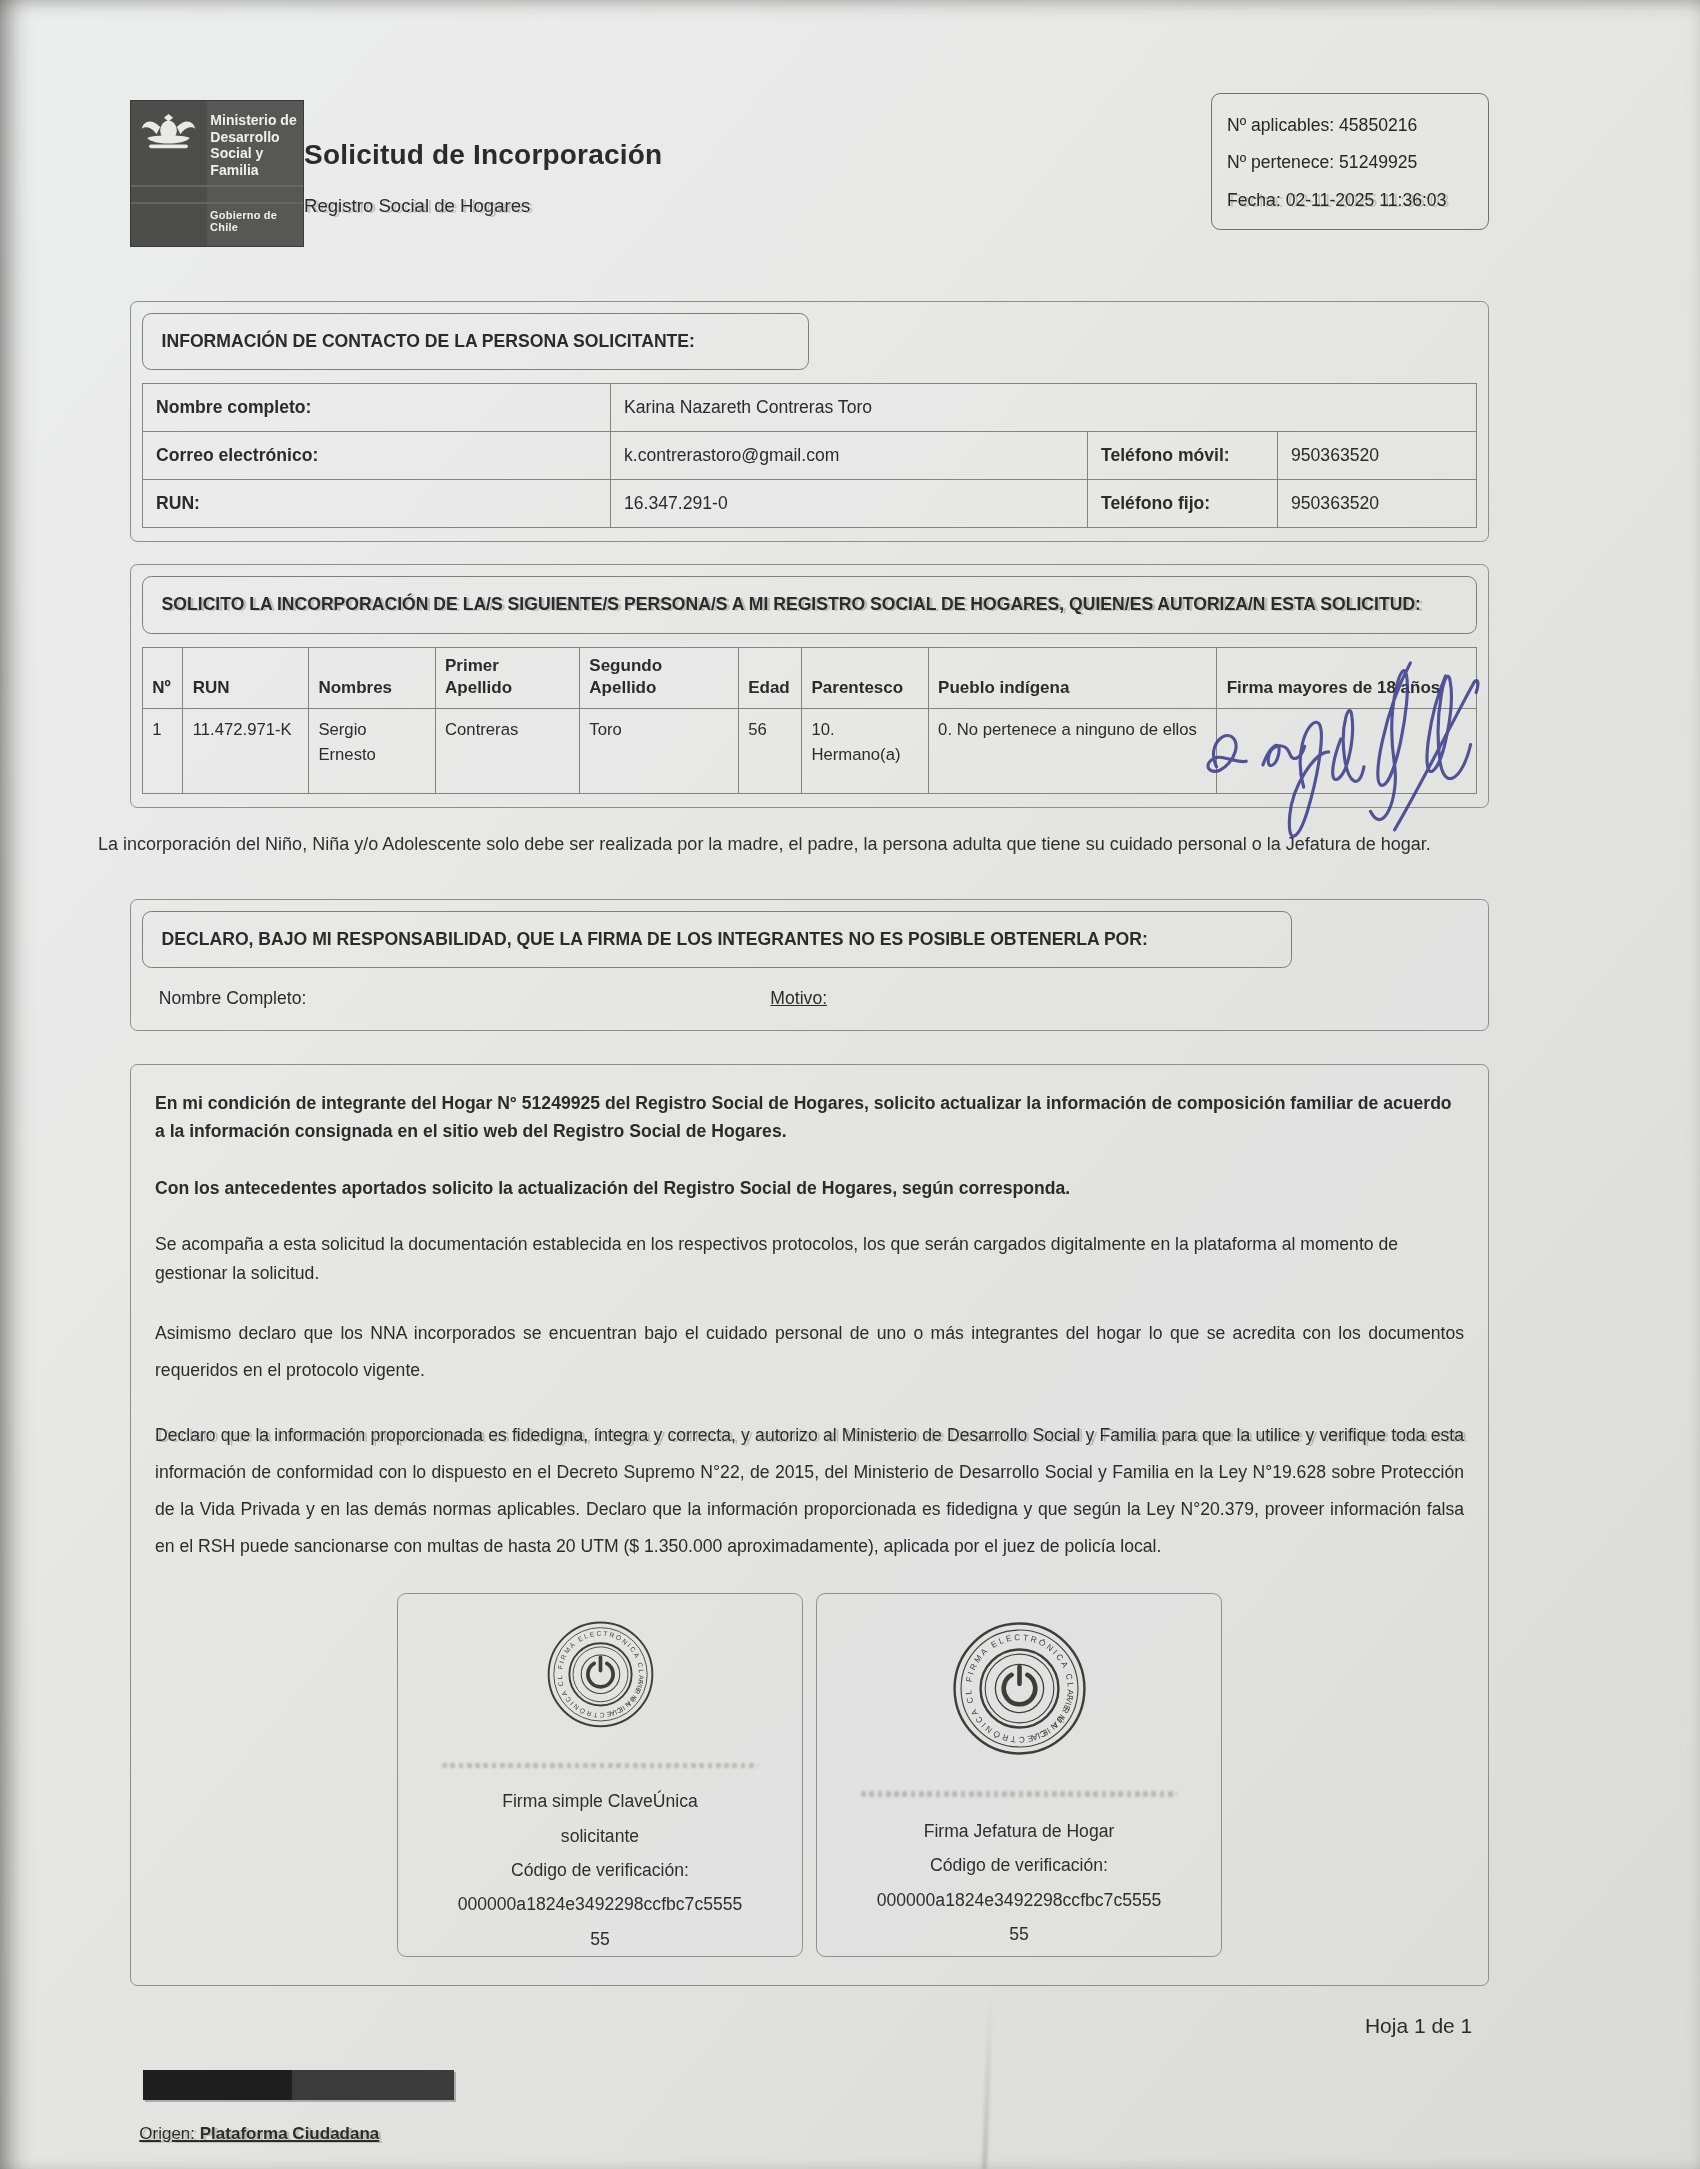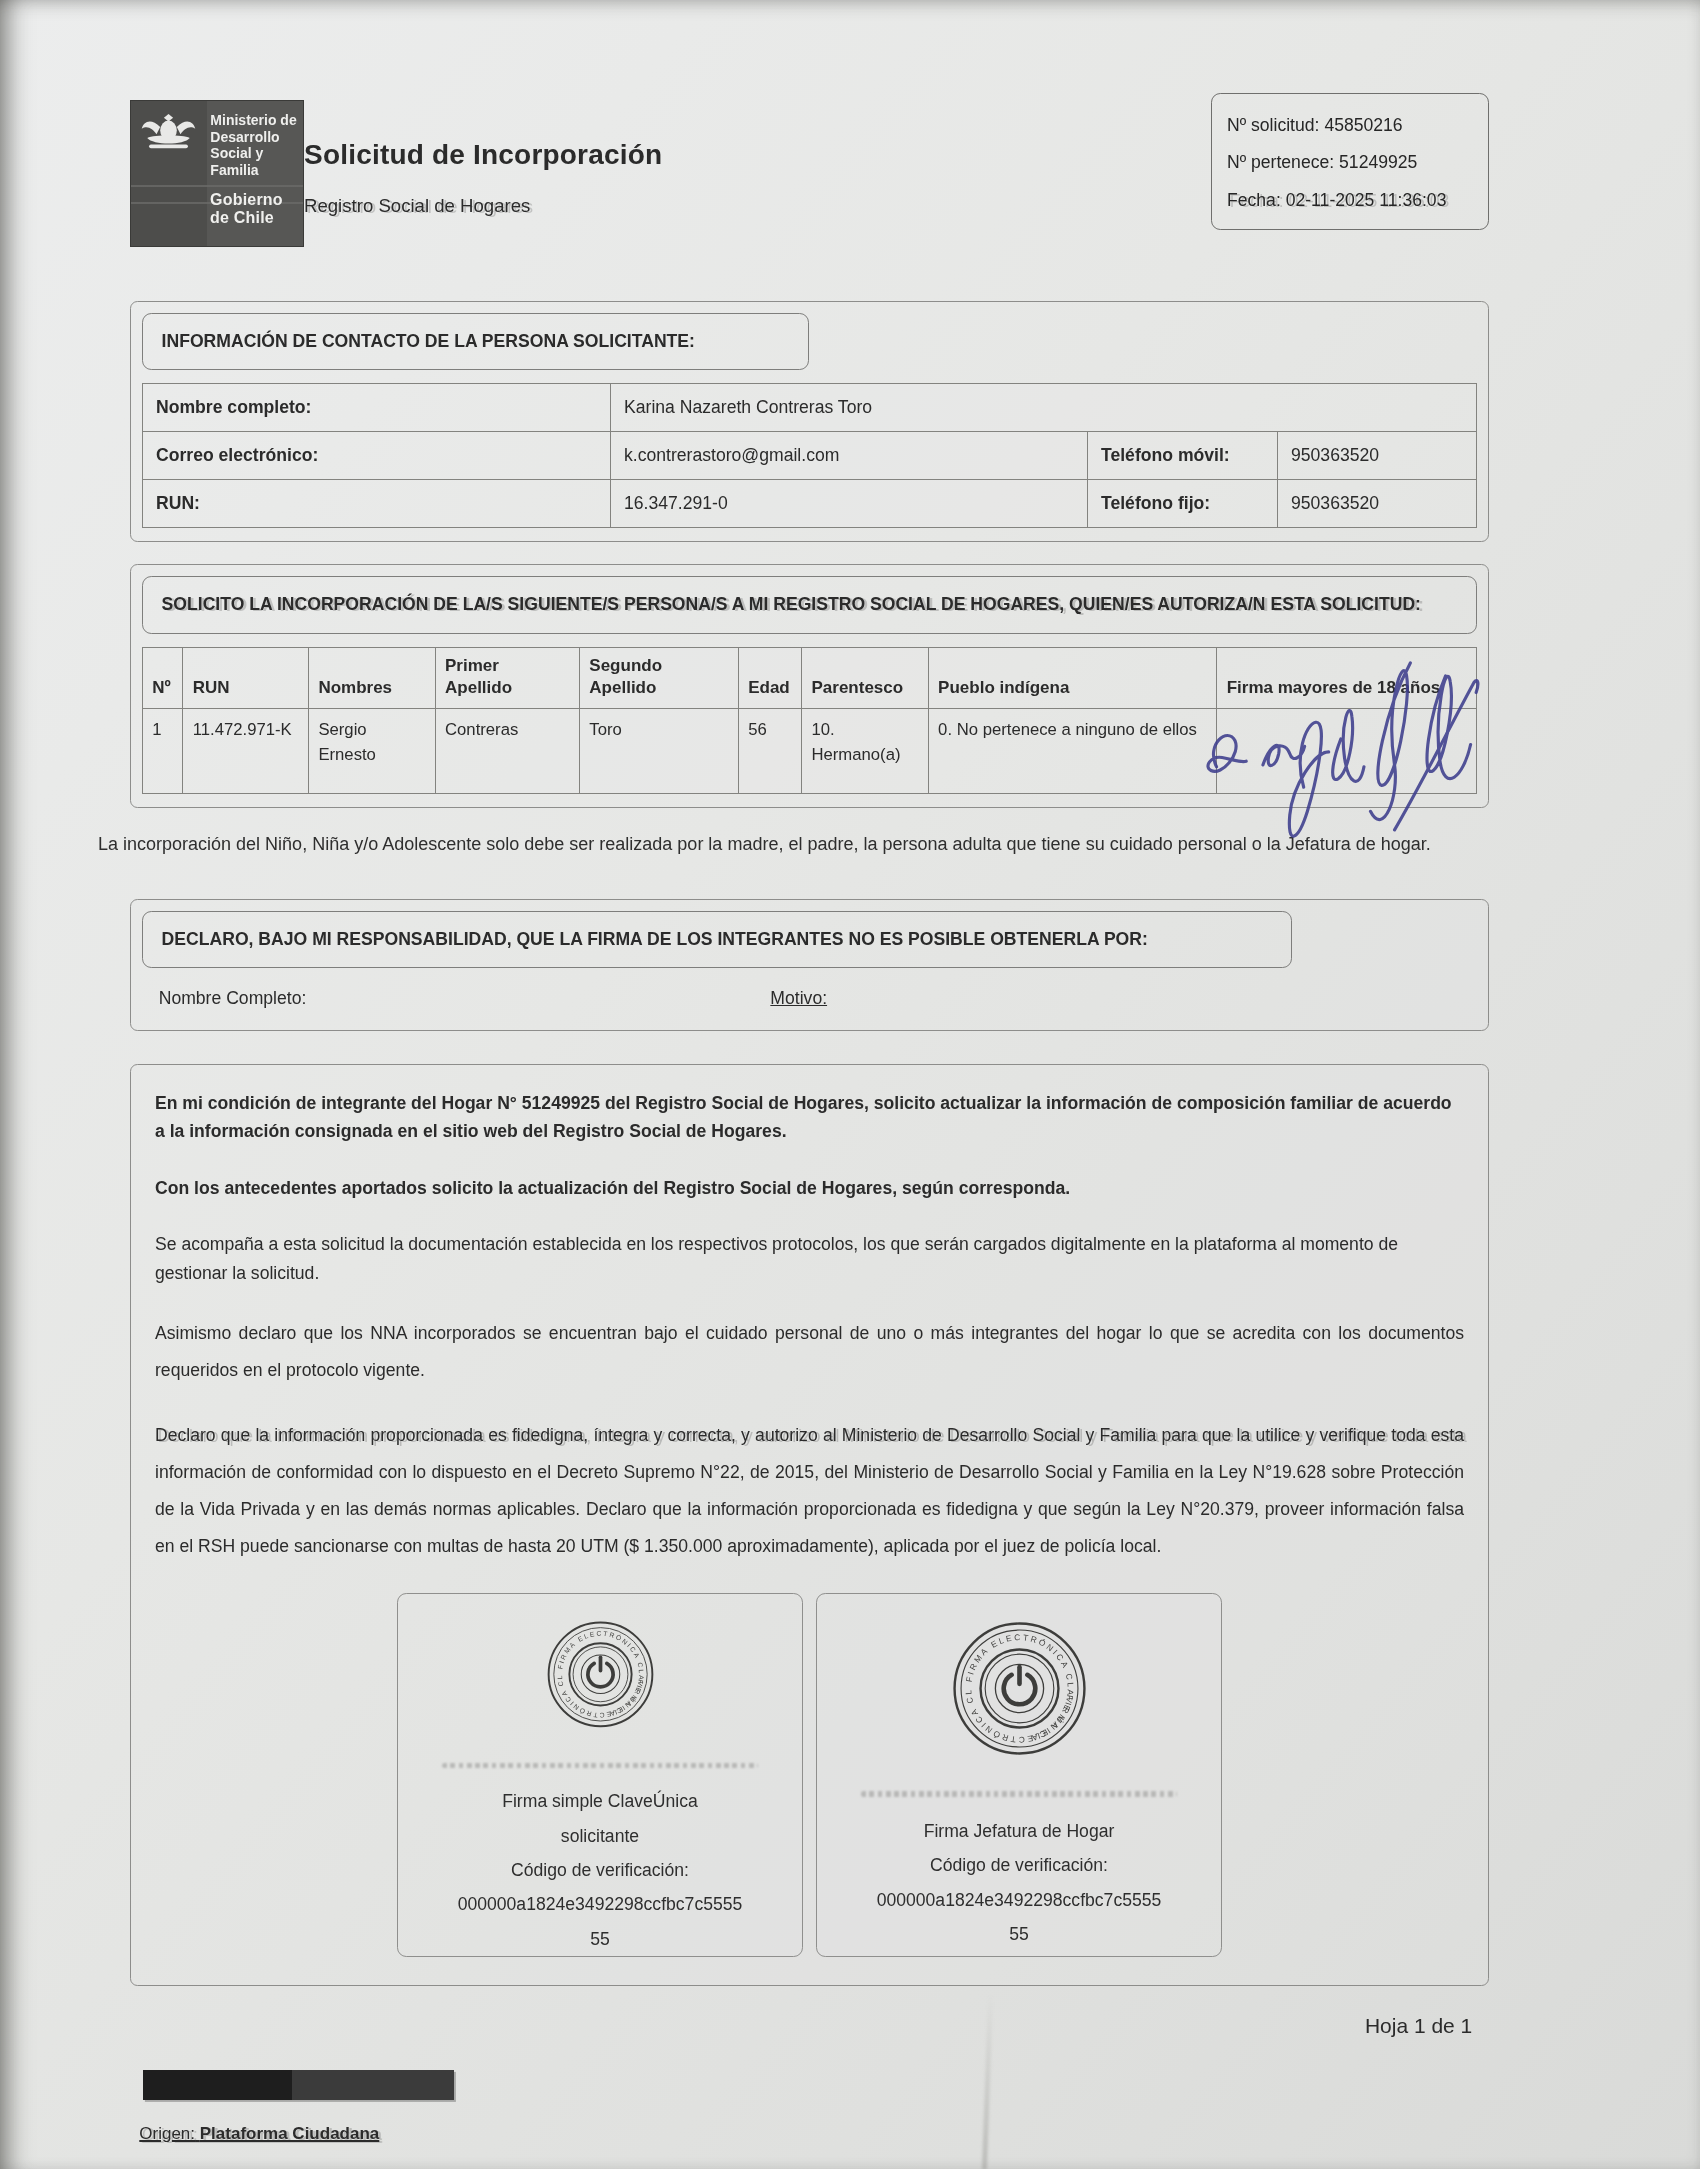--- a/index.html
+++ b/index.html
@@ -32,22 +32,22 @@
     content:""; position:absolute; left:0; right:0; top:58%; height:26%;
     background:linear-gradient(#6a6a68 0 1.9px, transparent 1.9px 45%, #6a6a68 45% calc(45% + 1.9px), transparent calc(45% + 1.9px));
     opacity:.8;
   }
   .logo-emblem { display:flex; align-items:flex-start; justify-content:center; padding-top:13px; }
   .logo-text {
     color:#efefed; font-weight:bold; font-size:14px; line-height:1.18;
     padding:11px 5.6px 0 3.7px; background:rgba(255,255,255,.06);
   }
   .logo-gov {
-    position:absolute; left:46%; bottom:19px; color:#f0f0ee;
-    font-weight:bold; font-size:16px; letter-spacing:0.2px;
+    position:absolute; left:46%; bottom:13px; color:#f0f0ee;
+    font-weight:bold; font-size:11px; letter-spacing:0.2px;
   }
   .title-wrap { flex:1 1 auto; text-align:left; padding-top:39px; }
   .title-main { font-size:28px; font-weight:bold; letter-spacing:0.2px; }
   .title-sub  { font-size:18.6px; margin-top:24px; }
   .meta-box {
     flex:0 0 auto; width:278px; margin-top:-7.4px;
     border:1.4px solid #6f6f6d; border-radius:9.3px;
     padding:13px 15px 9.3px 15px; font-size:17.6px; line-height:2.15;
     color:#262626;
   }
@@ -159,21 +159,21 @@
         <div class="logo-gov">Gobierno de Chile</div>
       </div>
 
       <div class="title-wrap">
         <div class="title-main">Solicitud de Incorporación</div>
         <div class="title-sub ghost">Registro Social de Hogares</div>
       </div>
 
       <div class="meta-box">
         <div>
-          <span>Nº solicitud:</span>
+          <span>Nº aplicables:</span>
           <span>45850216</span>
         </div>
         <div>
           <span>Nº pertenece:</span>
           <span>51249925</span>
         </div>
         <div class="ghost">
           <span>Fecha:</span>
           <span>02-11-2025 11:36:03</span>
         </div>

